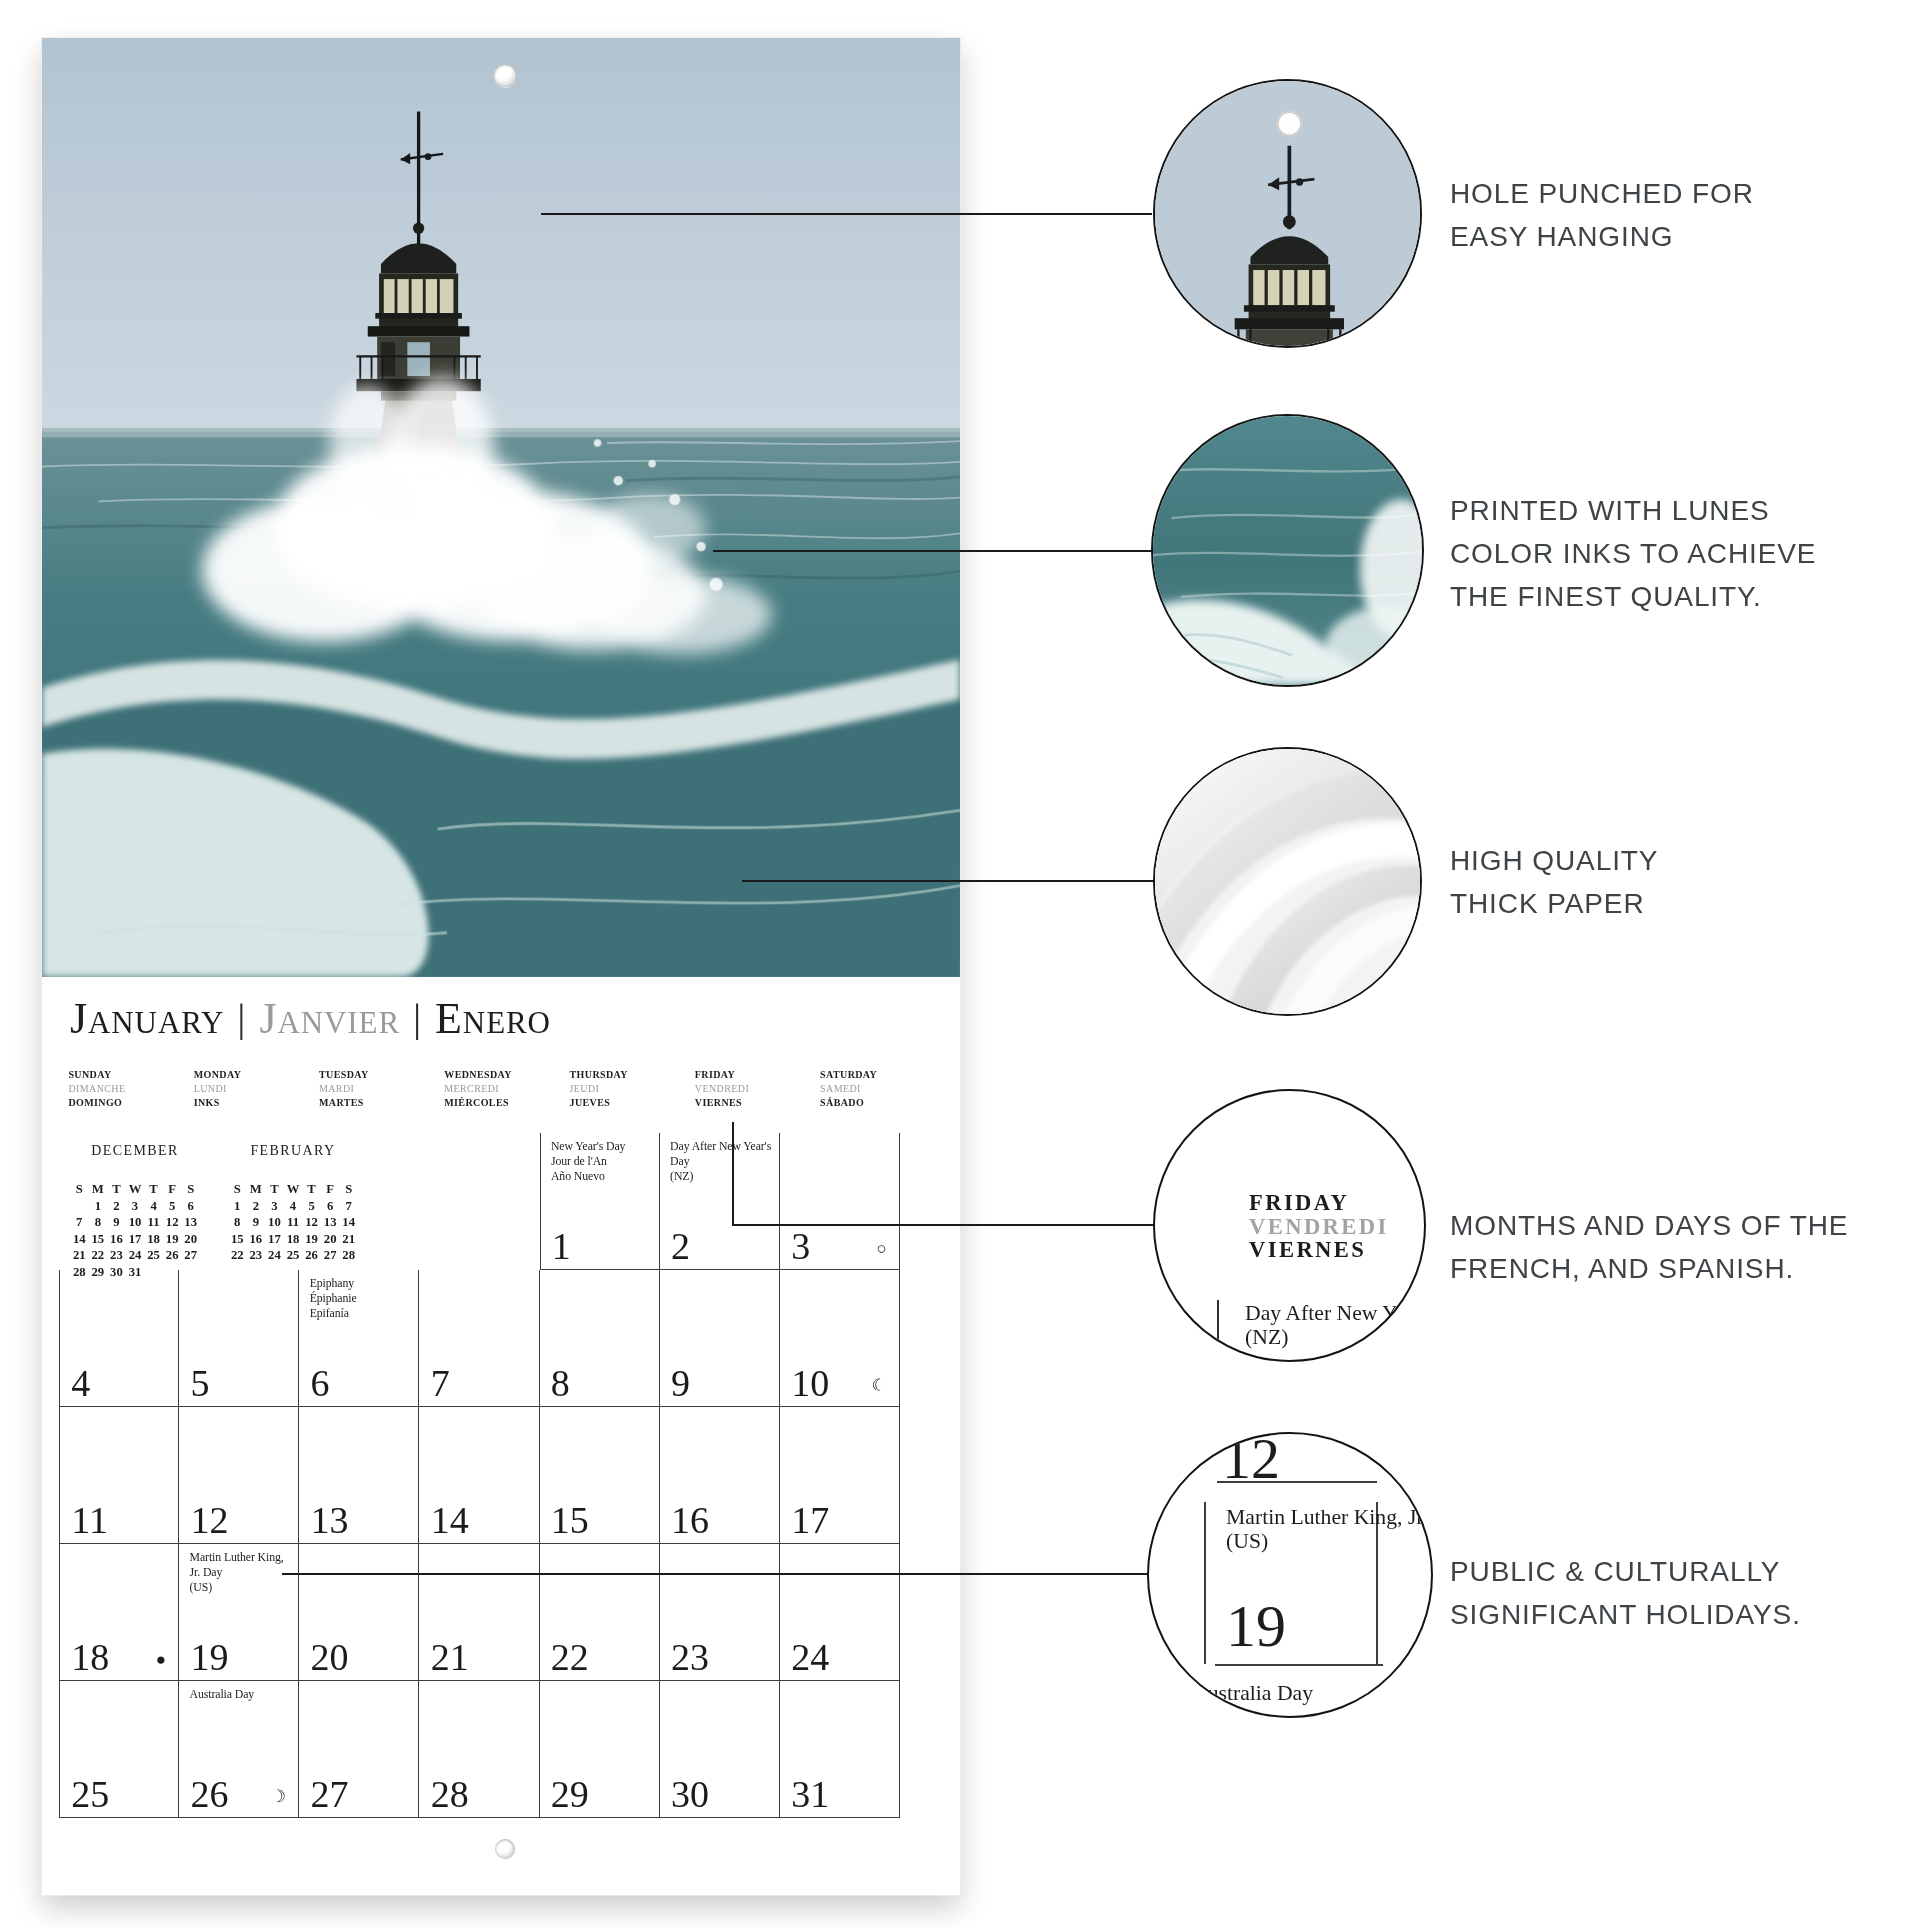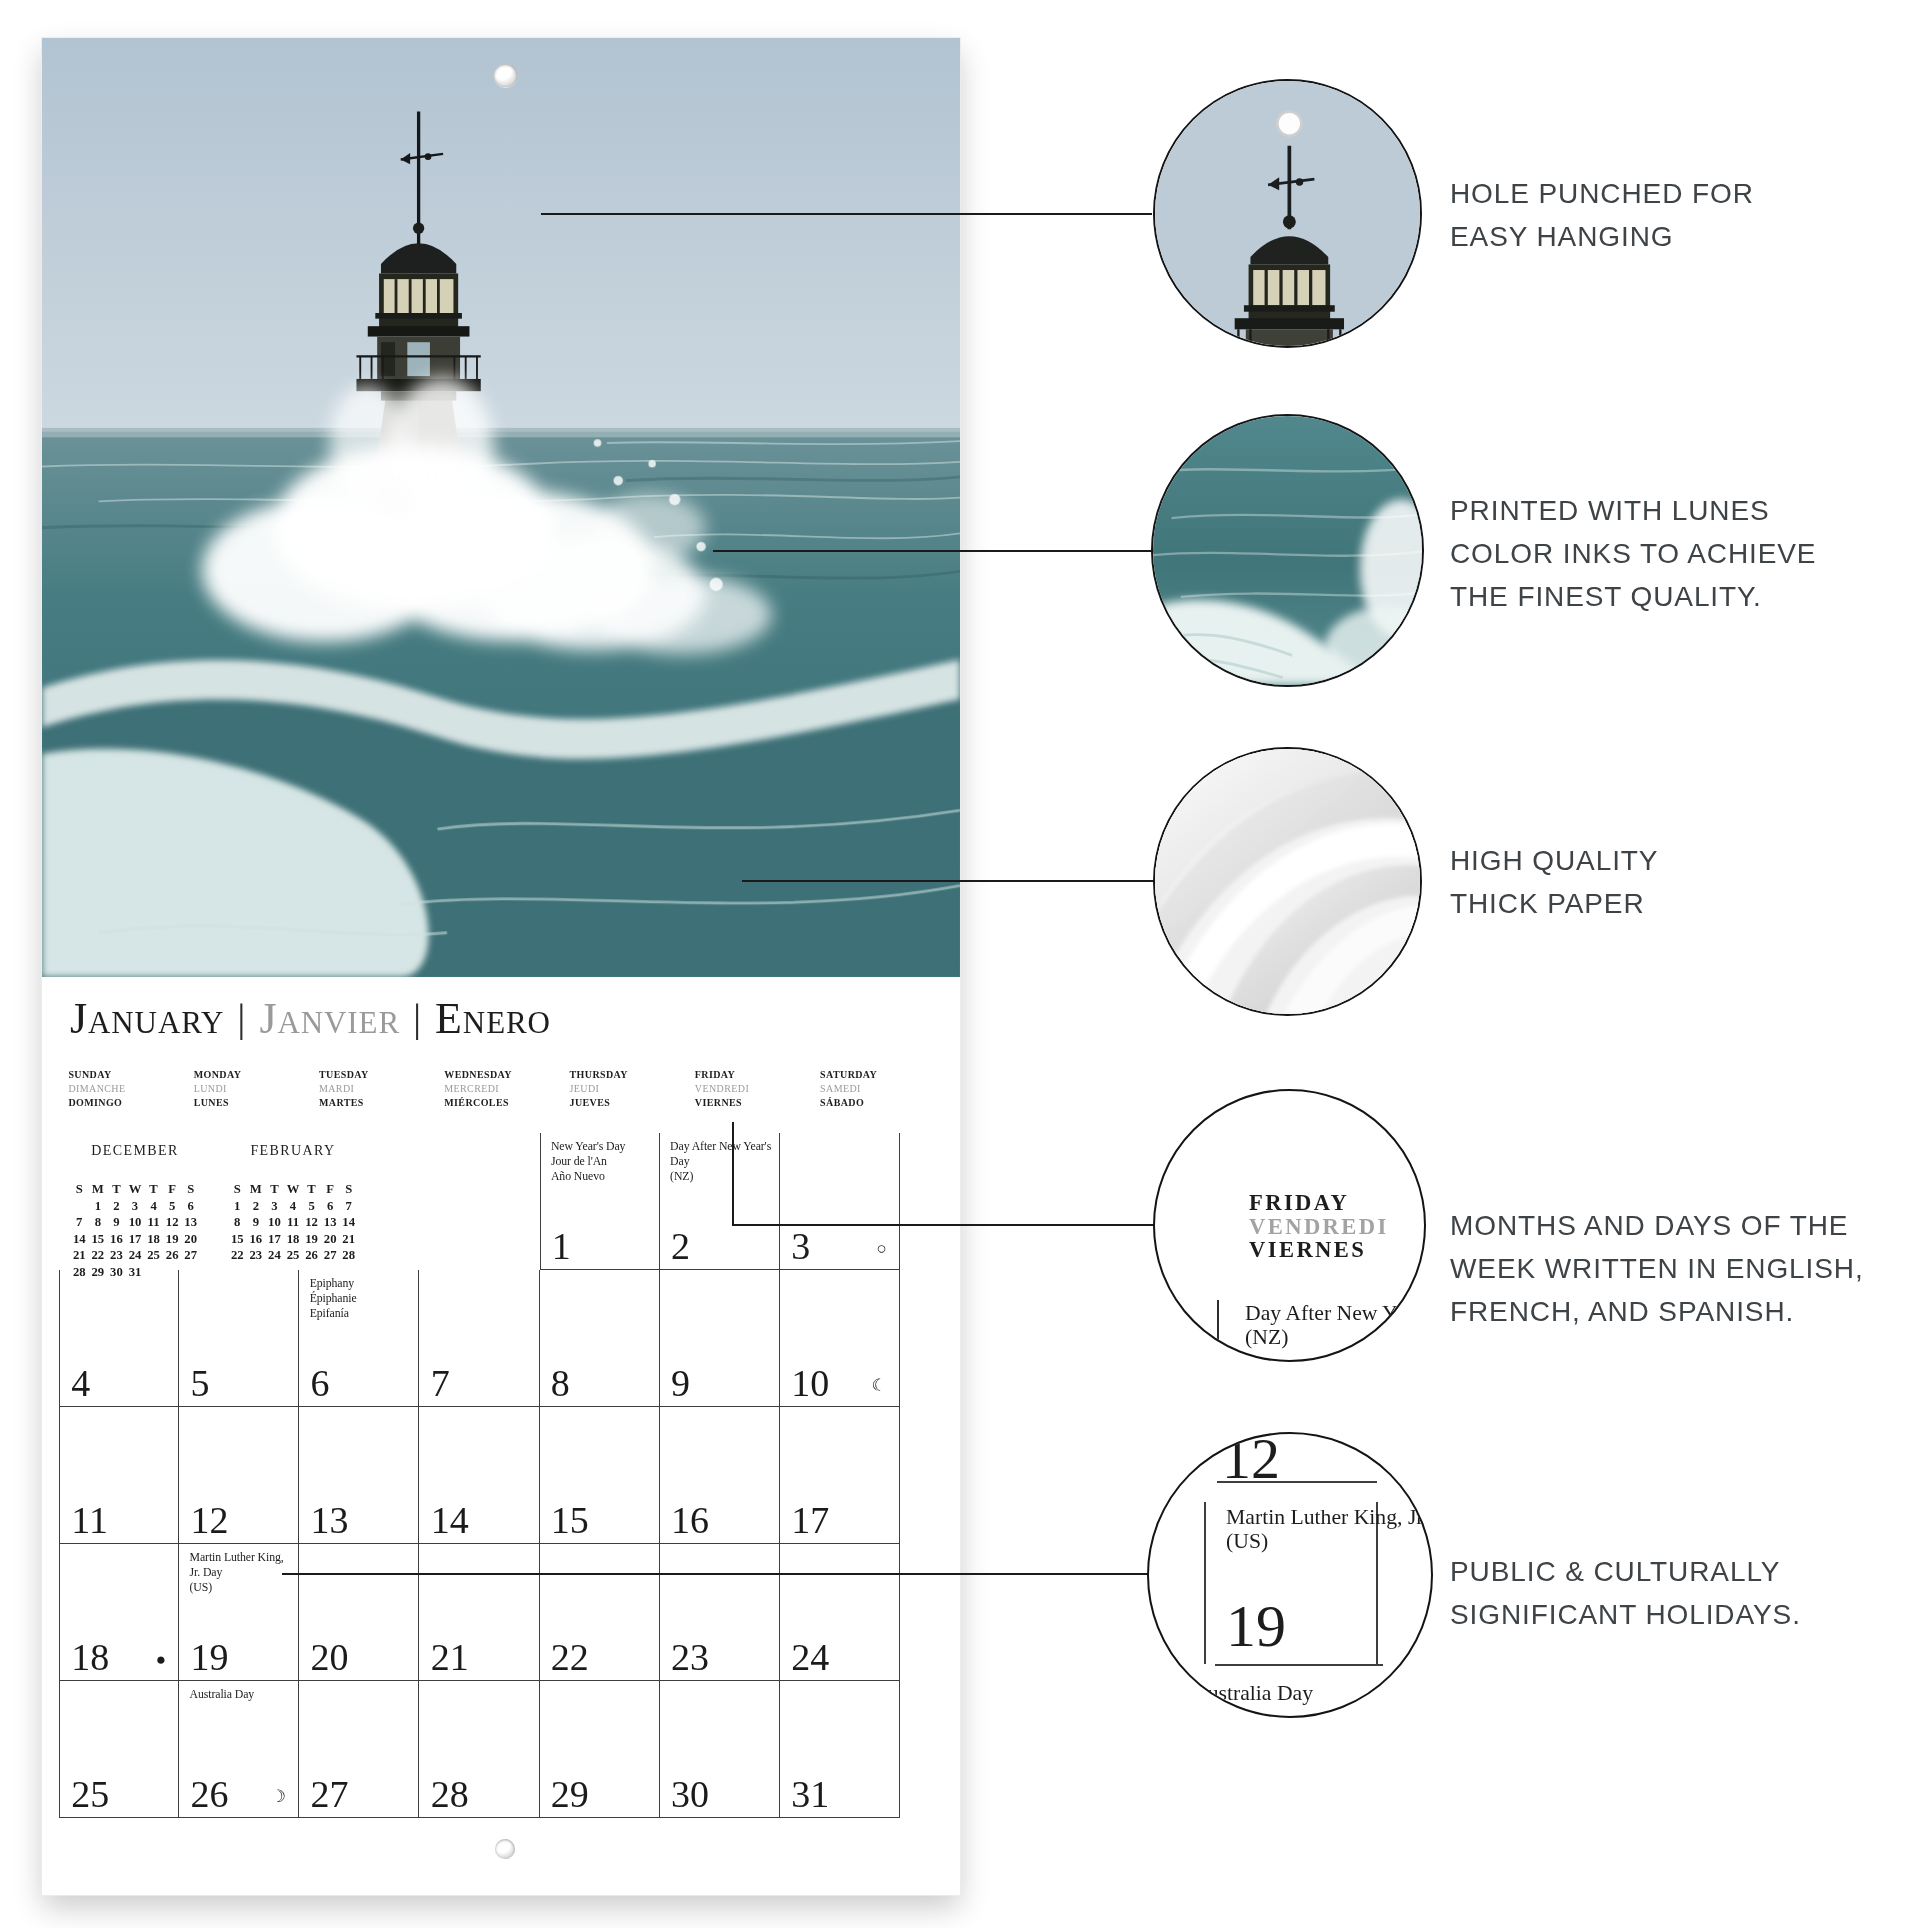--- a/index.html
+++ b/index.html
@@ -204,21 +204,21 @@
 
     <div class="weekdays" id="weekdays">
         <div class="wd">
           <span class="en">SUNDAY</span>
           <span class="fr">DIMANCHE</span>
           <span class="es">DOMINGO</span>
         </div>
         <div class="wd">
           <span class="en">MONDAY</span>
           <span class="fr">LUNDI</span>
-          <span class="es">LUNES</span>
+          <span class="es">INKS</span>
         </div>
         <div class="wd">
           <span class="en">TUESDAY</span>
           <span class="fr">MARDI</span>
           <span class="es">MARTES</span>
         </div>
         <div class="wd">
           <span class="en">WEDNESDAY</span>
           <span class="fr">MERCREDI</span>
           <span class="es">MIÉRCOLES</span>
@@ -601,21 +601,20 @@
     <div>PRINTED WITH LUNES</div>
     <div>COLOR INKS TO ACHIEVE</div>
     <div>THE FINEST QUALITY.</div>
   </div>
   <div class="feature f3">
     <div>HIGH QUALITY</div>
     <div>THICK PAPER</div>
   </div>
   <div class="feature f4">
     <div>MONTHS AND DAYS OF THE</div>
-    <div>WEEK WRITTEN IN ENGLISH,</div>
     <div>FRENCH, AND SPANISH.</div>
   </div>
   <div class="feature f5">
     <div>PUBLIC &amp; CULTURALLY</div>
     <div>SIGNIFICANT HOLIDAYS.</div>
   </div>
 
 </div>
 
 

